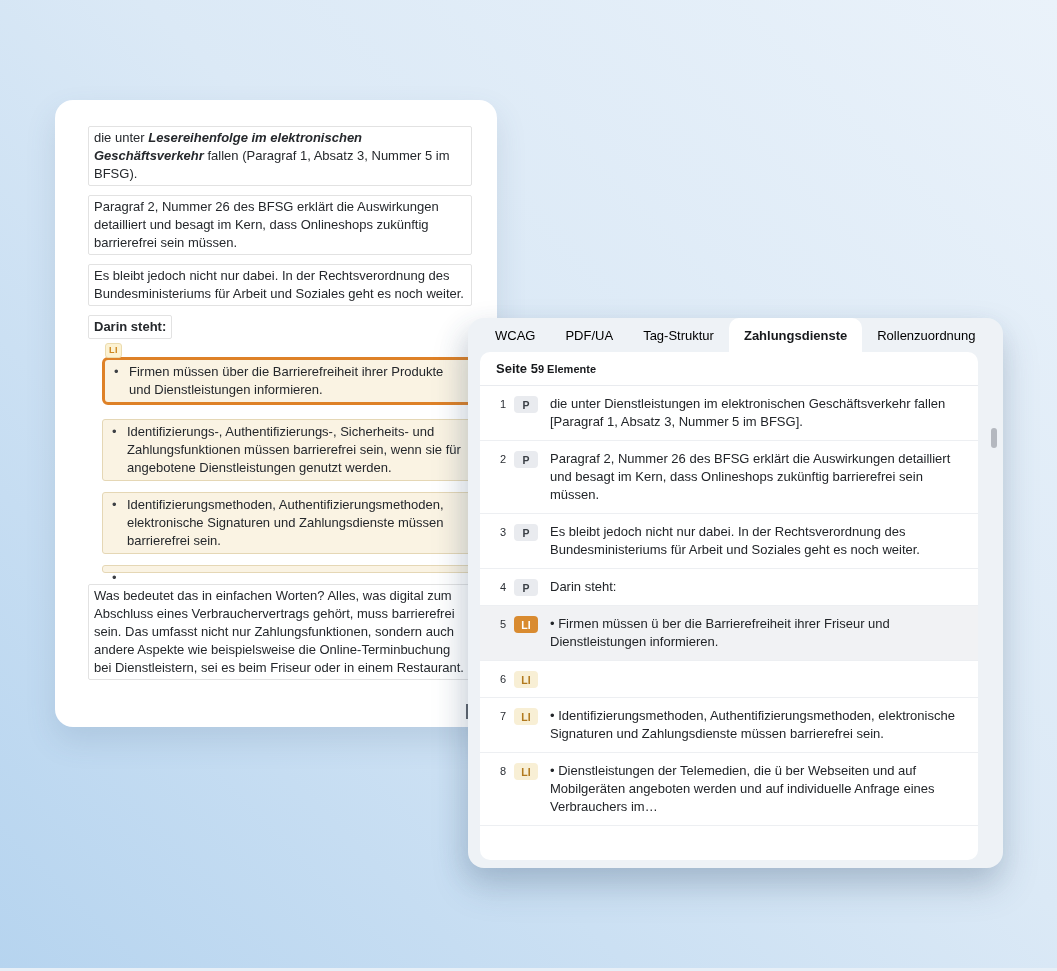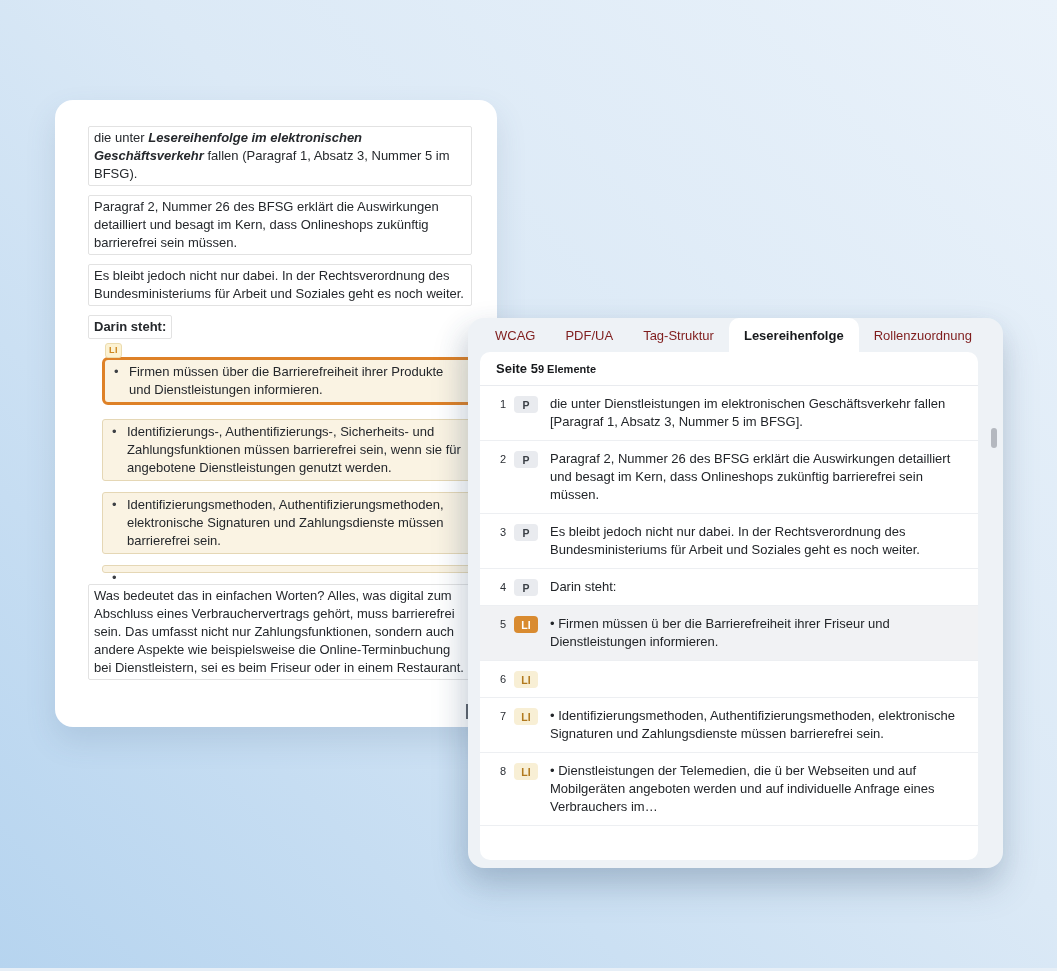--- a/index.html
+++ b/index.html
@@ -39,21 +39,21 @@
   }
   .li-tag:empty{display:none;}
   .doc-scroll-thumb{position:absolute;left:411px;top:604px;width:2px;height:15px;background:#5f646b;}
   
   .panel{
     position:absolute;left:468px;top:318px;width:535px;height:550px;
     background:#eef2f6;border-radius:16px;
     box-shadow:-6px 10px 26px rgba(60,85,115,.12),0 18px 36px rgba(60,85,115,.22);
   }
   .tabbar{display:flex;height:34px;padding-left:12px;align-items:stretch;}
-  .tab{display:flex;align-items:center;padding:0 15px;font-size:13px;color:#7f1d1d;white-space:nowrap;}
+  .tab{display:flex;align-items:center;padding:0 15px;font-size:13px;color:#000000;white-space:nowrap;}
   .tab.tab-active{background:#fff;border-radius:10px 10px 0 0;font-weight:700;color:#17191c;}
   .roc{
     position:absolute;left:12px;top:34px;width:498px;height:508px;
     background:#fff;border-radius:10px;overflow:hidden;
   }
   .roc-header{
     display:flex;align-items:center;
     height:33px;padding:0 16px;border-bottom:1px solid #e9ebef;
   }
   .roc-title{font-size:13px;font-weight:700;color:#17191c;}
@@ -129,21 +129,21 @@
 
       <div class="tab">
         <span>PDF/UA</span>
       </div>
 
       <div class="tab">
         <span>Tag-Struktur</span>
       </div>
 
       <div class="tab tab-active">
-        <span>Lesereihenfolge</span>
+        <span>Zahlungsdienste</span>
       </div>
 
       <div class="tab">
         <span>Rollenzuordnung</span>
       </div>
 
   </div>
 
   <div class="roc">
     <div class="roc-header">

